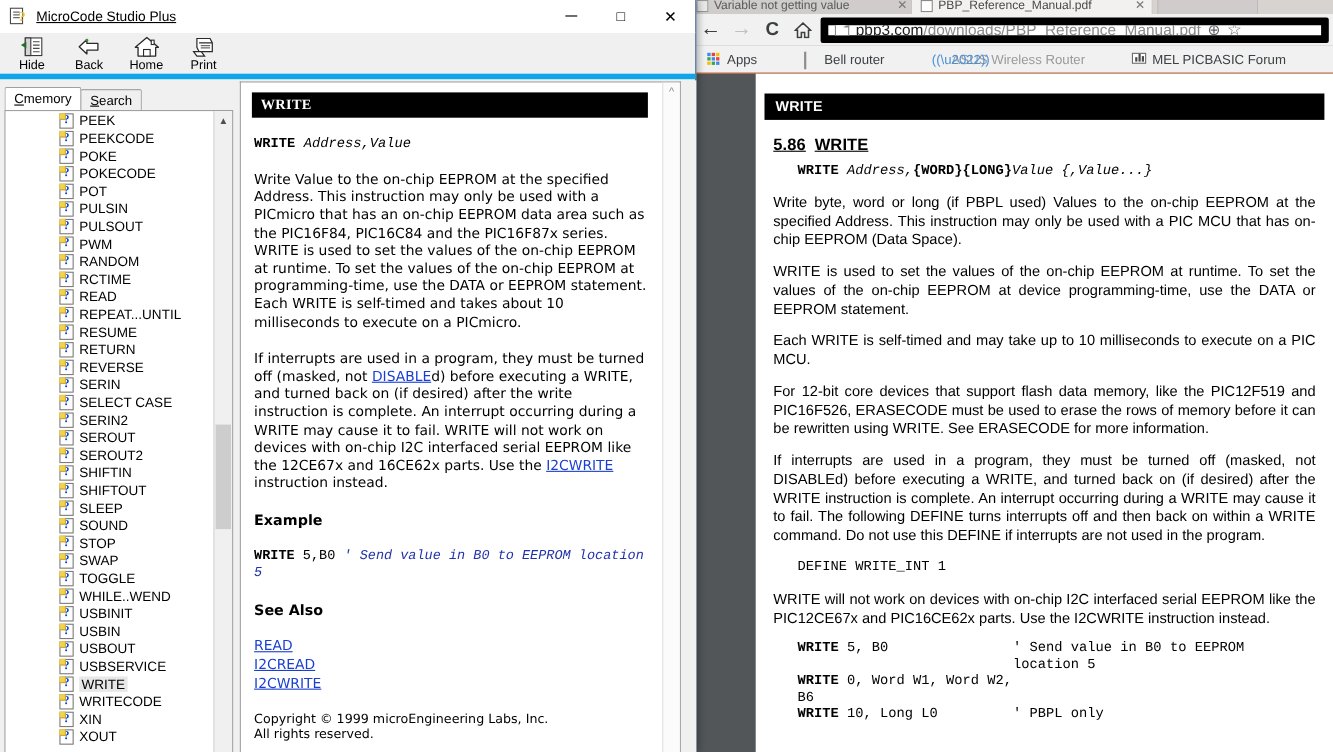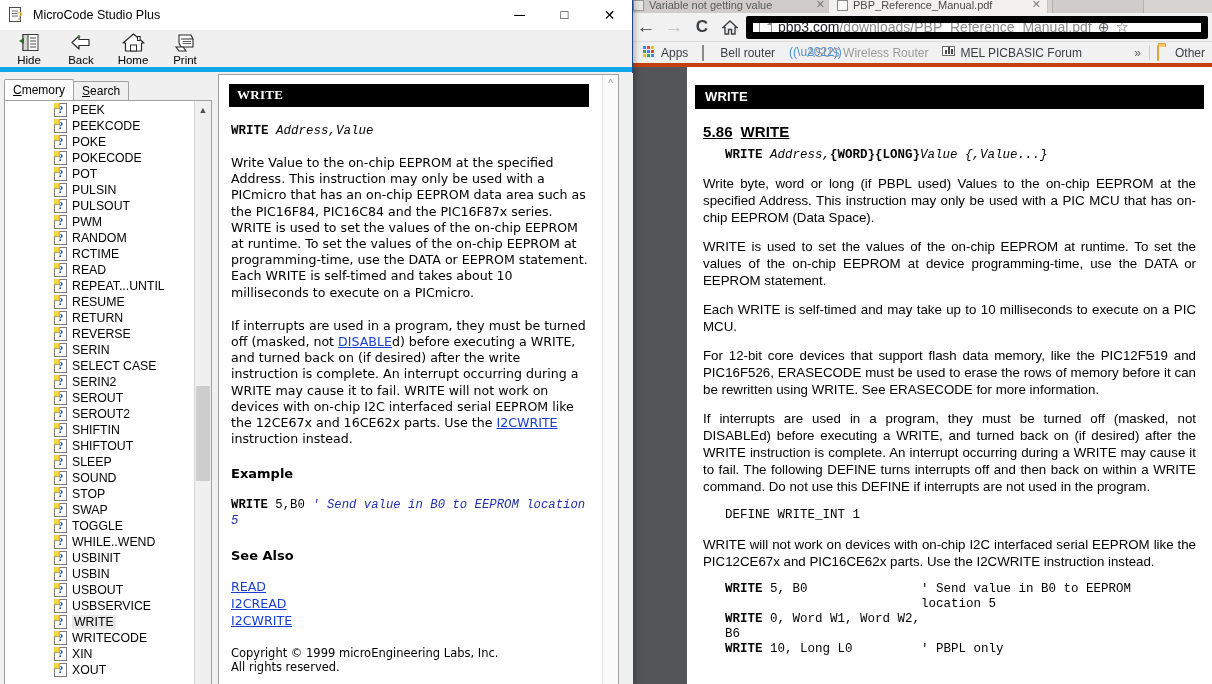--- a/index.html
+++ b/index.html
@@ -64,23 +64,23 @@
   .omni-pageicon:after { content:""; position:absolute; right:-1px; top:-1px;
                          border-left:5px solid #fff; border-bottom:5px solid #8b8b8b; }
   .omni-url { white-space: nowrap; overflow: hidden; }
   .omni-url .host { color: #202124; }
   .omni-url .path { color: #8a8a8a; }
   .omni-zoom { flex: 0 0 auto; margin-left: 6px; color: #5f6368; font-size: 14px; }
   .omni-star { flex: 0 0 auto; margin-left: 6px; color: #5f6368; font-size: 15px; }
 
   .br-bookmarks {
     position: absolute; left: 0; top: 42px; width: 580px; height: 25px;
-    background: #f1f1f1; border-bottom: 4px solid #c2410c;
+    background: #f1f1f1; border-bottom: 1px solid #c2410c;
     display: flex; align-items: center; padding-left: 4px;
-    font-size: 12px; color: #3c4043; overflow: hidden;
+    font-size: 12px; color: #3c4043; overflow: hidden; gap: 29px;
   }
   .bm { display: flex; align-items: center; padding: 0 7px; height: 21px; white-space: nowrap; }
   .bm-ico { width: 13px; height: 13px; margin-right: 5px; flex:0 0 auto; position: relative; }
   .apps-grid { display:grid; grid-template-columns: repeat(3,3px); grid-template-rows: repeat(3,3px);
                gap:1px; width:11px; height:11px; }
   .apps-grid i { display:block; width:3px; height:3px; }
   .ico-doc { border:1px solid #8b8b8b; background:#fff; width:10px; height:12px; }
   .ico-wifi { color:#4a90d9; font-size:12px; line-height:12px; }
   .ico-forum { width:13px;height:10px; border:1px solid #6b6b6b; background:#fff;
                display:flex; align-items:flex-end; justify-content:center; gap:1px; padding:1px; }
@@ -137,21 +137,21 @@
     border-right: 1px solid #1b4b7e;
     box-shadow: 2px 0 6px rgba(0,0,0,0.28);
   }
   .mcs-title {
     height: 30px; background: #ffffff; display: flex; align-items: center;
     border-bottom: 1px solid #ffffff;
   }
   .mcs-app-icon {
     width: 18px; height: 18px; margin: 0 7px 0 8px; position: relative; flex: 0 0 auto;
   }
-  .mcs-title-text { font-size: 12.5px; color: #000; flex: 1 1 auto; }
+  .mcs-title-text { font-size: 12.5px; color: #000; flex: 1 1 auto; text-decoration: underline; }
   .win-btn { width: 45px; height: 29px; display:flex; align-items:center; justify-content:center;
              font-size: 13px; color: #000; }
   .win-btn.min { font-size: 15px; }
   .win-btn.close { font-size: 14px; }
 
   .mcs-toolbar {
     height: 42px; background: #f0f0f0; display: flex; align-items: flex-start;
     padding-left: 3px; border-bottom: 5px solid #0ea5e9;
   }
   .tb-item { width: 52px; display: flex; flex-direction: column; align-items: center; padding-top: 1px; }

